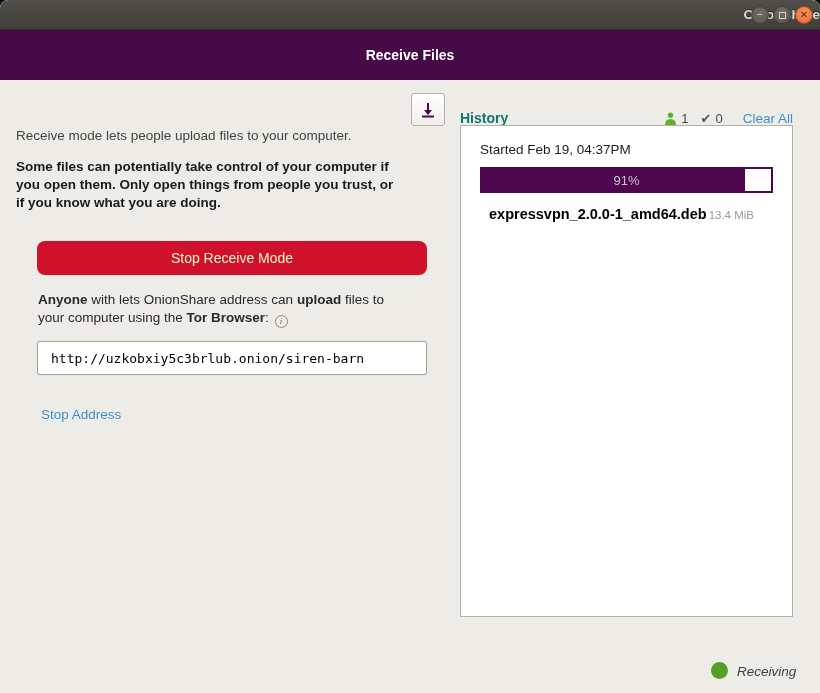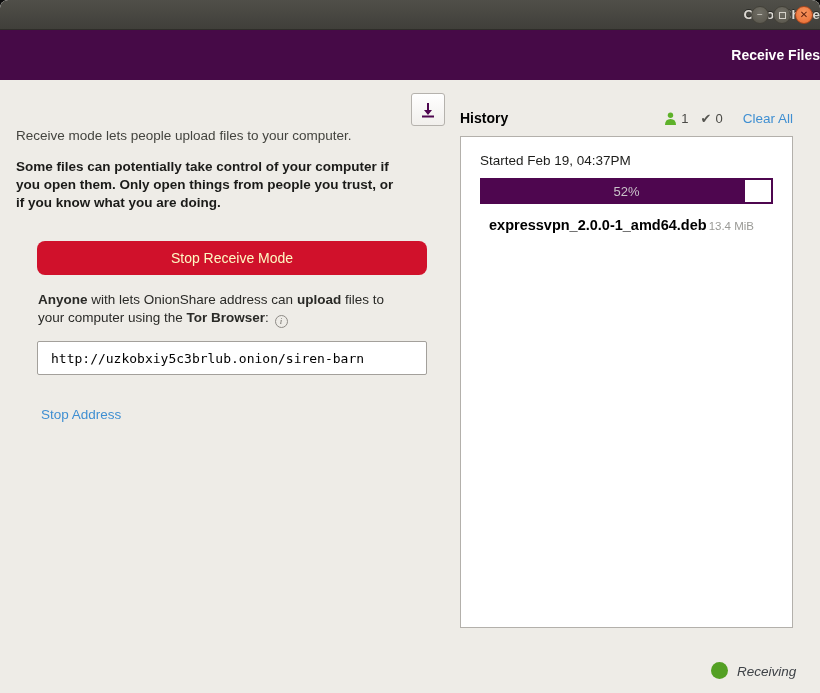--- a/index.html
+++ b/index.html
@@ -18,21 +18,21 @@
   .winbtn.grey { background:radial-gradient(circle at 50% 35%,#716f66,#565349); border:1px solid #434139; color:#d5d2ca; }
   .winbtn.close { background:radial-gradient(circle at 50% 35%,#f8965f,#e66a31); border:1px solid #a8461d; color:#5a1e0c; font-weight:bold; }
   .winbtn-min { left:751px; }
   .winbtn-max { left:773px; }
   .winbtn-close { left:795px; }
   .max-glyph { width:7px; height:7px; border:1.5px solid #d5d2ca; }
 
   
   .mode-header { position:absolute; left:0; top:30px; width:820px; height:50px; background:#460a47; }
   .mode-header-title { position:absolute; left:0; right:0; top:0; height:50px; line-height:50px;
-    text-align:right; color:#ffffff; font-weight:bold; font-size:14px; }
+    text-align:center; color:#ffffff; font-weight:bold; font-size:14px; }
 
   
   .content { position:absolute; left:0; top:80px; width:820px; height:613px; background:#eeece7; }
 
   .mode-btn { position:absolute; left:411px; top:13px; width:34px; height:33px;
     background:linear-gradient(#ffffff,#f1efec); border:1px solid #b5b2ad; border-radius:3px;
     display:flex; align-items:center; justify-content:center; cursor:pointer; }
 
   .intro { position:absolute; left:16px; top:47px; font-size:13.5px; color:#44443f; line-height:18px; }
   .warning { position:absolute; left:16px; top:78px; width:438px; font-size:13.5px; font-weight:bold;
@@ -53,27 +53,27 @@
     background:#ffffff; border:1px solid #a3a09b; border-radius:2px; padding:16px 13px;
     font-family:"DejaVu Sans Mono","Liberation Mono",monospace; font-size:13px; color:#26262
 3; }
 
   .copy-link { position:absolute; left:41px; top:327px; font-size:13.5px; color:#3f8fd2;
     text-decoration:none; cursor:pointer; }
 
   
   .history-header { position:absolute; left:460px; top:28px; width:333px; height:20px;
     display:flex; align-items:center; }
-  .history-title { font-size:14px; font-weight:bold; color:#000000; }
+  .history-title { font-size:14px; font-weight:bold; color:#0f766e; }
   .history-stats { margin-left:auto; display:flex; align-items:center; gap:4px; }
   .stat-count { font-size:13px; color:#4a4a46; }
   .check-icon { font-size:13px; color:#54544f; font-weight:bold; margin-left:8px; }
   .clear-link { font-size:13.5px; color:#3f8fd2; margin-left:16px; cursor:pointer; text-decoration:none; }
 
-  .history-box { position:absolute; left:460px; top:56px; width:333px; height:492px;
+  .history-box { position:absolute; left:460px; top:45px; width:333px; height:492px;
     background:#ffffff; border:1px solid #b3b0ab; overflow-y:auto; }
 
   .hist-started { position:absolute; left:19px; top:16px; font-size:13.5px; color:#1d1d1b; }
   .progress { position:absolute; left:19px; top:41px; width:293px; height:26px;
     border:2px solid #4e064f; background:#ffffff; }
   .progress-fill { height:100%; background:#4e064f; }
   .progress-label { position:absolute; left:0; top:0; width:100%; height:100%;
     display:flex; align-items:center; justify-content:center; font-size:13px; color:#c9c3c9; }
   .file-row { position:absolute; left:28px; top:80px; display:flex; align-items:baseline; }
   .file-name { font-size:14.5px; font-weight:bold; color:#000000; }
@@ -142,21 +142,21 @@
         <span class="stat-count">0</span>
         <a class="clear-link">Clear All</a>
       </span>
     </div>
 
     <div class="history-box">
       <div>
         <div class="hist-started">Started Feb 19, 04:37PM</div>
         <div class="progress">
           <div class="progress-fill" style="width: 91%;"></div>
-          <div class="progress-label">52%</div>
+          <div class="progress-label">91%</div>
         </div>
         <div class="file-row">
           <span class="file-name">expressvpn_2.0.0-1_amd64.deb</span>
           <span class="file-size">13.4 MiB</span>
         </div>
       </div>
     </div>
 
     <div class="status-dot"></div>
     <div class="status-label">Receiving</div>

